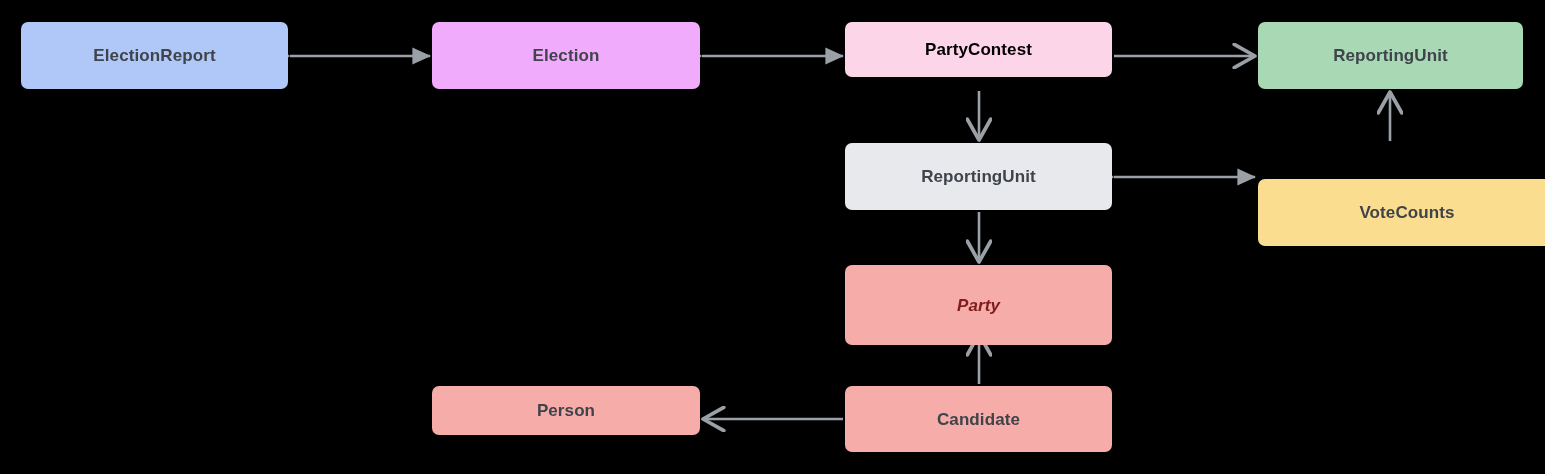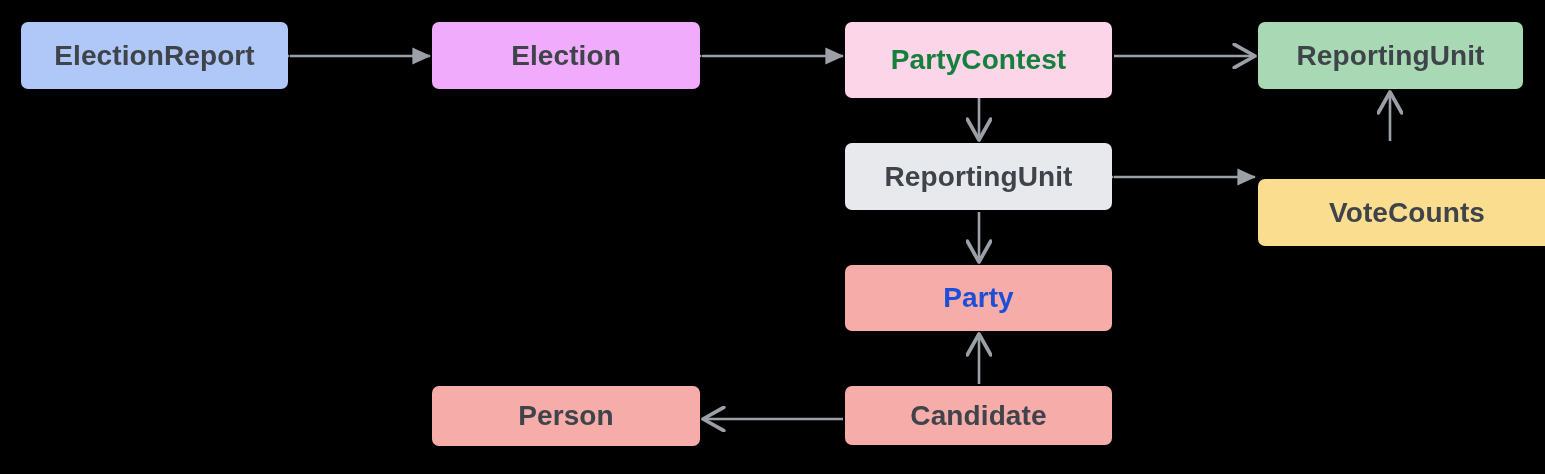--- a/index.html
+++ b/index.html
@@ -33,21 +33,21 @@
   }
   .node {
     position: absolute;
     display: flex;
     align-items: center;
     justify-content: center;
     border-radius: 7px;
     box-sizing: border-box;
     color: #3f434a;
     font-weight: bold;
-    font-size: 28px;
+    font-size: 17px;
     letter-spacing: 0.1px;
     line-height: 1;
     white-space: nowrap;
     user-select: none;
   }
   .node-label {
     pointer-events: none;
   }
 </style>
 </head>
@@ -90,42 +90,42 @@
   <div id="node-layer">
 
     <div class="node" style="left: 21px; top: 22px; width: 267px; height: 67px; background: rgb(175, 200, 248); color: rgb(63, 67, 74);">
       <span class="node-label">ElectionReport</span>
     </div>
 
     <div class="node" style="left: 432px; top: 22px; width: 268px; height: 67px; background: #f0abfc; color: rgb(63, 67, 74);">
       <span class="node-label">Election</span>
     </div>
 
-    <div class="node" style="left: 845px; top: 22px; width: 267px; height: 76px; background: rgb(252, 213, 232); color: #15803d;">
+    <div class="node" style="left: 845px; top: 22px; width: 267px; height: 55px; background: rgb(252, 213, 232); color: #000000;">
       <span class="node-label">PartyContest</span>
     </div>
 
     <div class="node" style="left: 1258px; top: 22px; width: 265px; height: 67px; background: rgb(168, 217, 180); color: rgb(63, 67, 74); text-align: right;">
       <span class="node-label">ReportingUnit</span>
     </div>
 
     <div class="node" style="left: 845px; top: 143px; width: 267px; height: 67px; background: rgb(232, 233, 237); color: rgb(63, 67, 74);">
       <span class="node-label">ReportingUnit</span>
     </div>
 
     <div class="node" style="left: 1258px; top: 143px; width: 298px; height: 67px; background: rgb(251, 221, 143); color: rgb(63, 67, 74); margin-top: 36px;">
       <span class="node-label">VoteCounts</span>
     </div>
 
-    <div class="node" style="left: 845px; top: 265px; width: 267px; height: 66px; background: rgb(246, 172, 169); color: #1d4ed8;">
+    <div class="node" style="left: 845px; top: 265px; width: 267px; height: 80px; background: rgb(246, 172, 169); color: #7f1d1d; font-style: italic;">
       <span class="node-label">Party</span>
     </div>
 
-    <div class="node" style="left: 432px; top: 386px; width: 268px; height: 60px; background: rgb(246, 172, 169); color: rgb(63, 67, 74);">
+    <div class="node" style="left: 432px; top: 386px; width: 268px; height: 49px; background: rgb(246, 172, 169); color: rgb(63, 67, 74);">
       <span class="node-label">Person</span>
     </div>
 
-    <div class="node" style="left: 845px; top: 386px; width: 267px; height: 59px; background: rgb(246, 172, 169); color: rgb(63, 67, 74);">
+    <div class="node" style="left: 845px; top: 386px; width: 267px; height: 66px; background: rgb(246, 172, 169); color: rgb(63, 67, 74);">
       <span class="node-label">Candidate</span>
     </div>
 
   </div>
 </div>
 
 </body></html>

